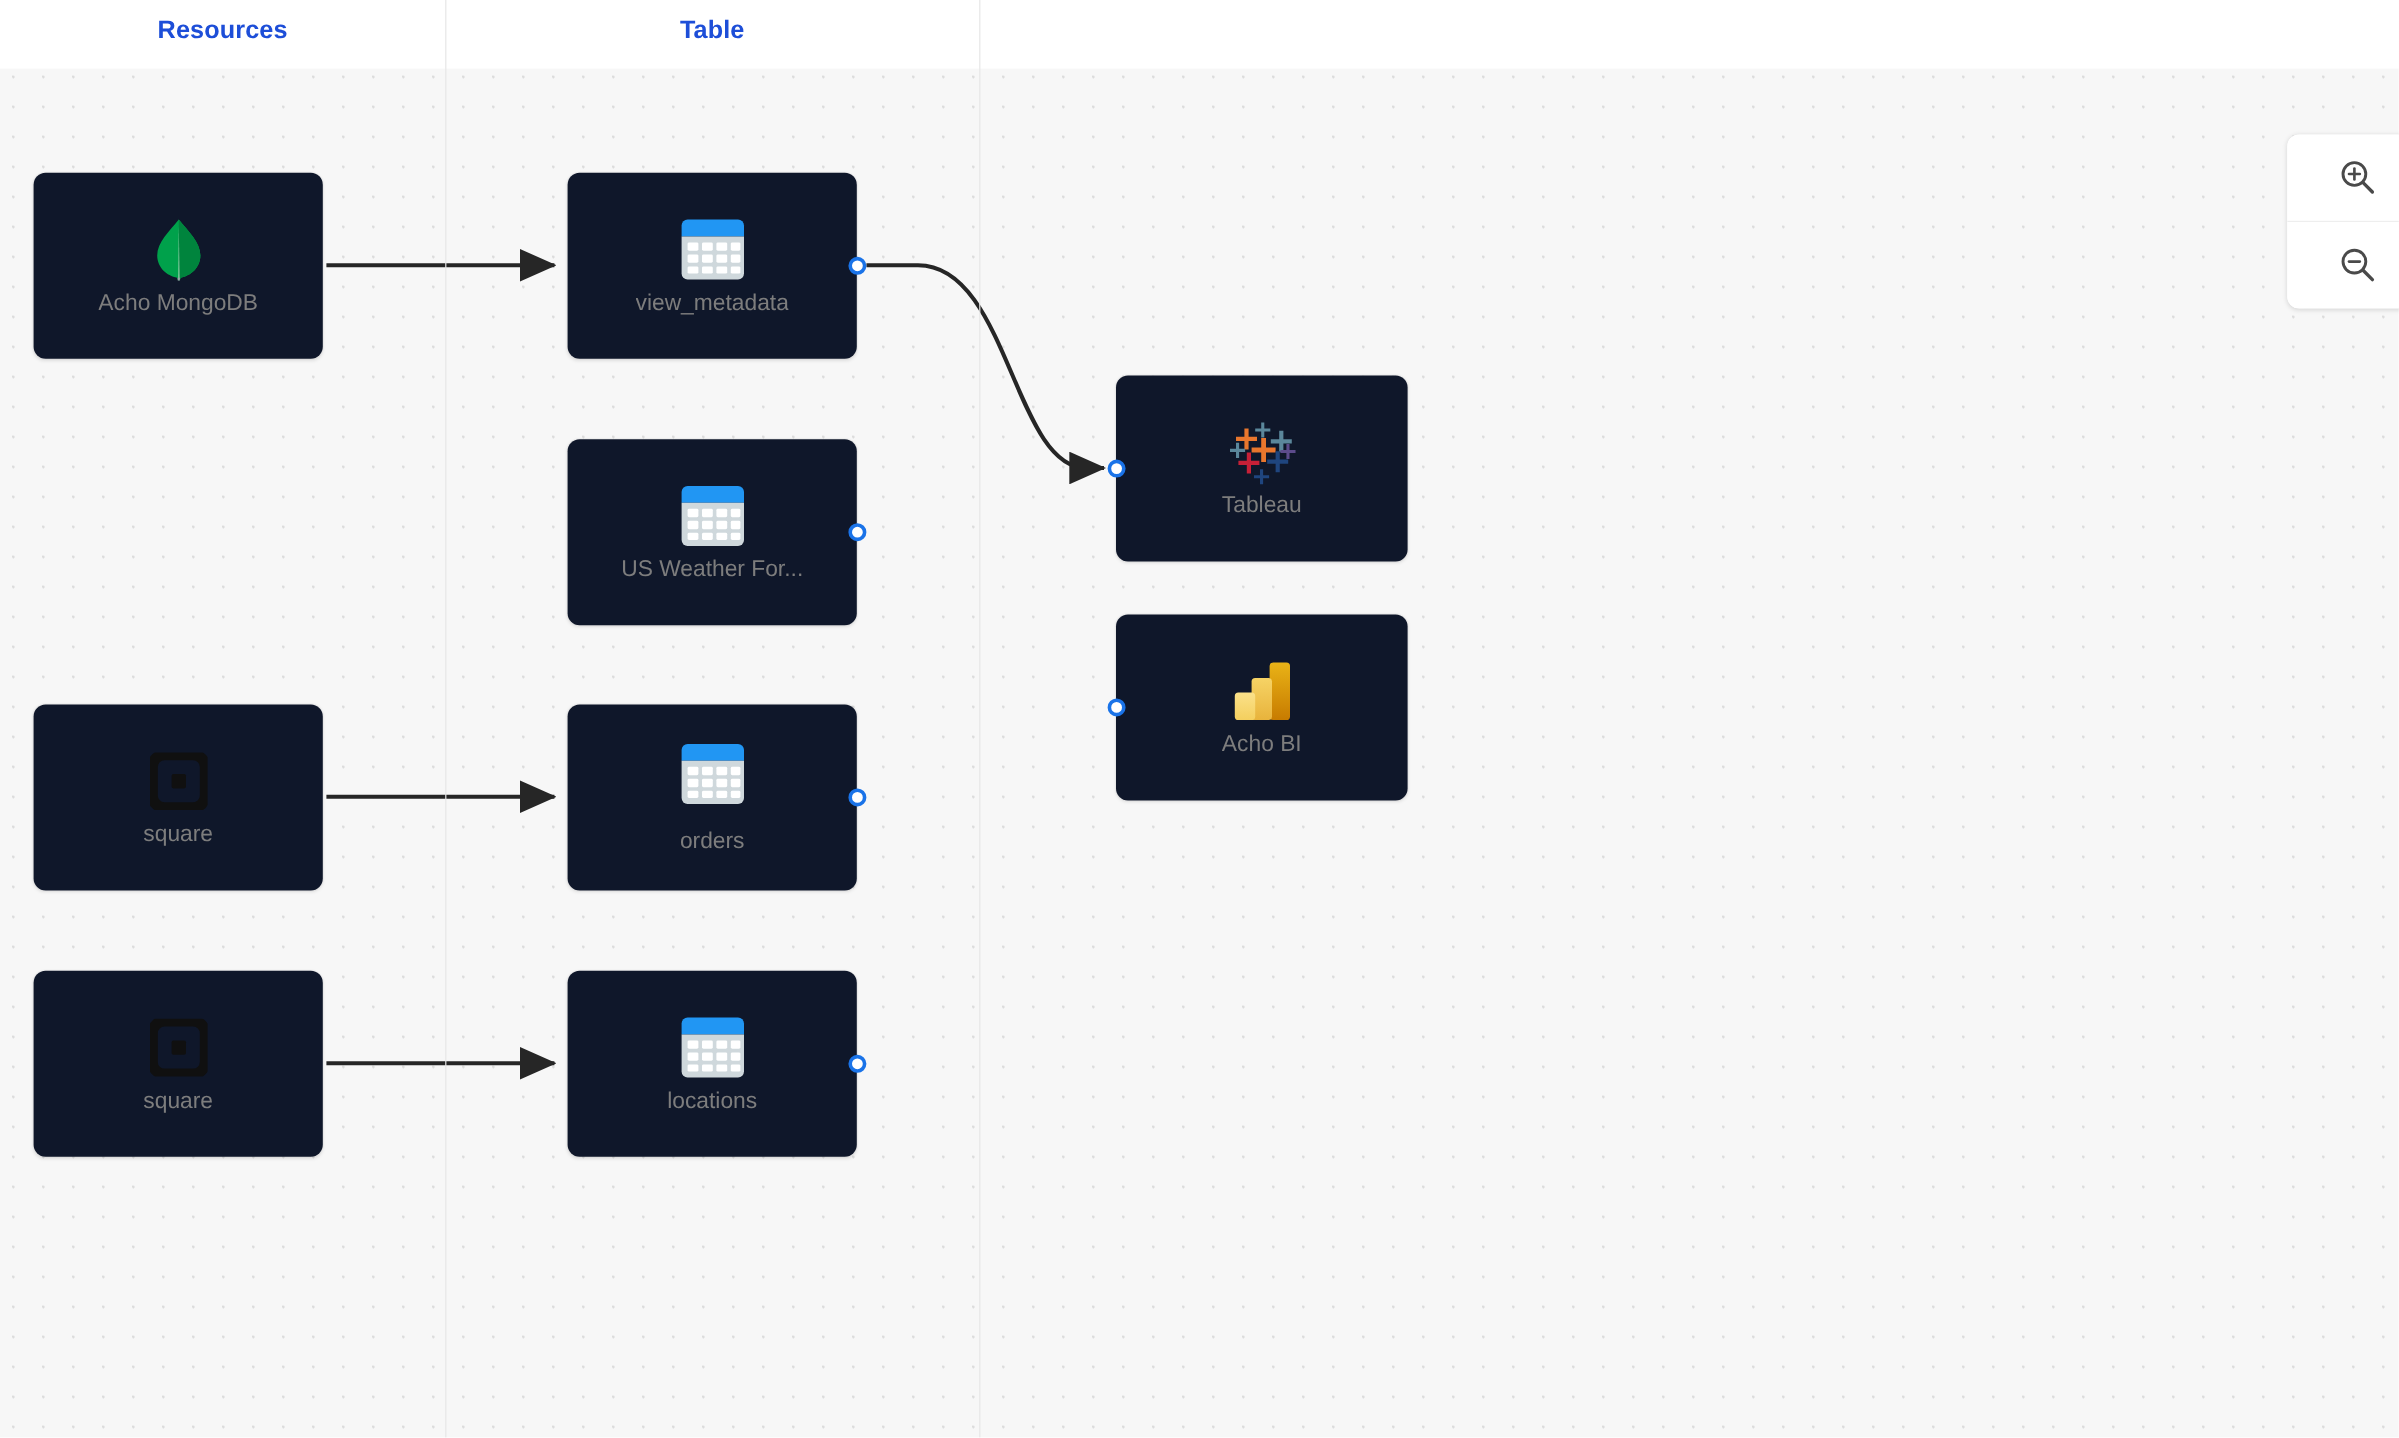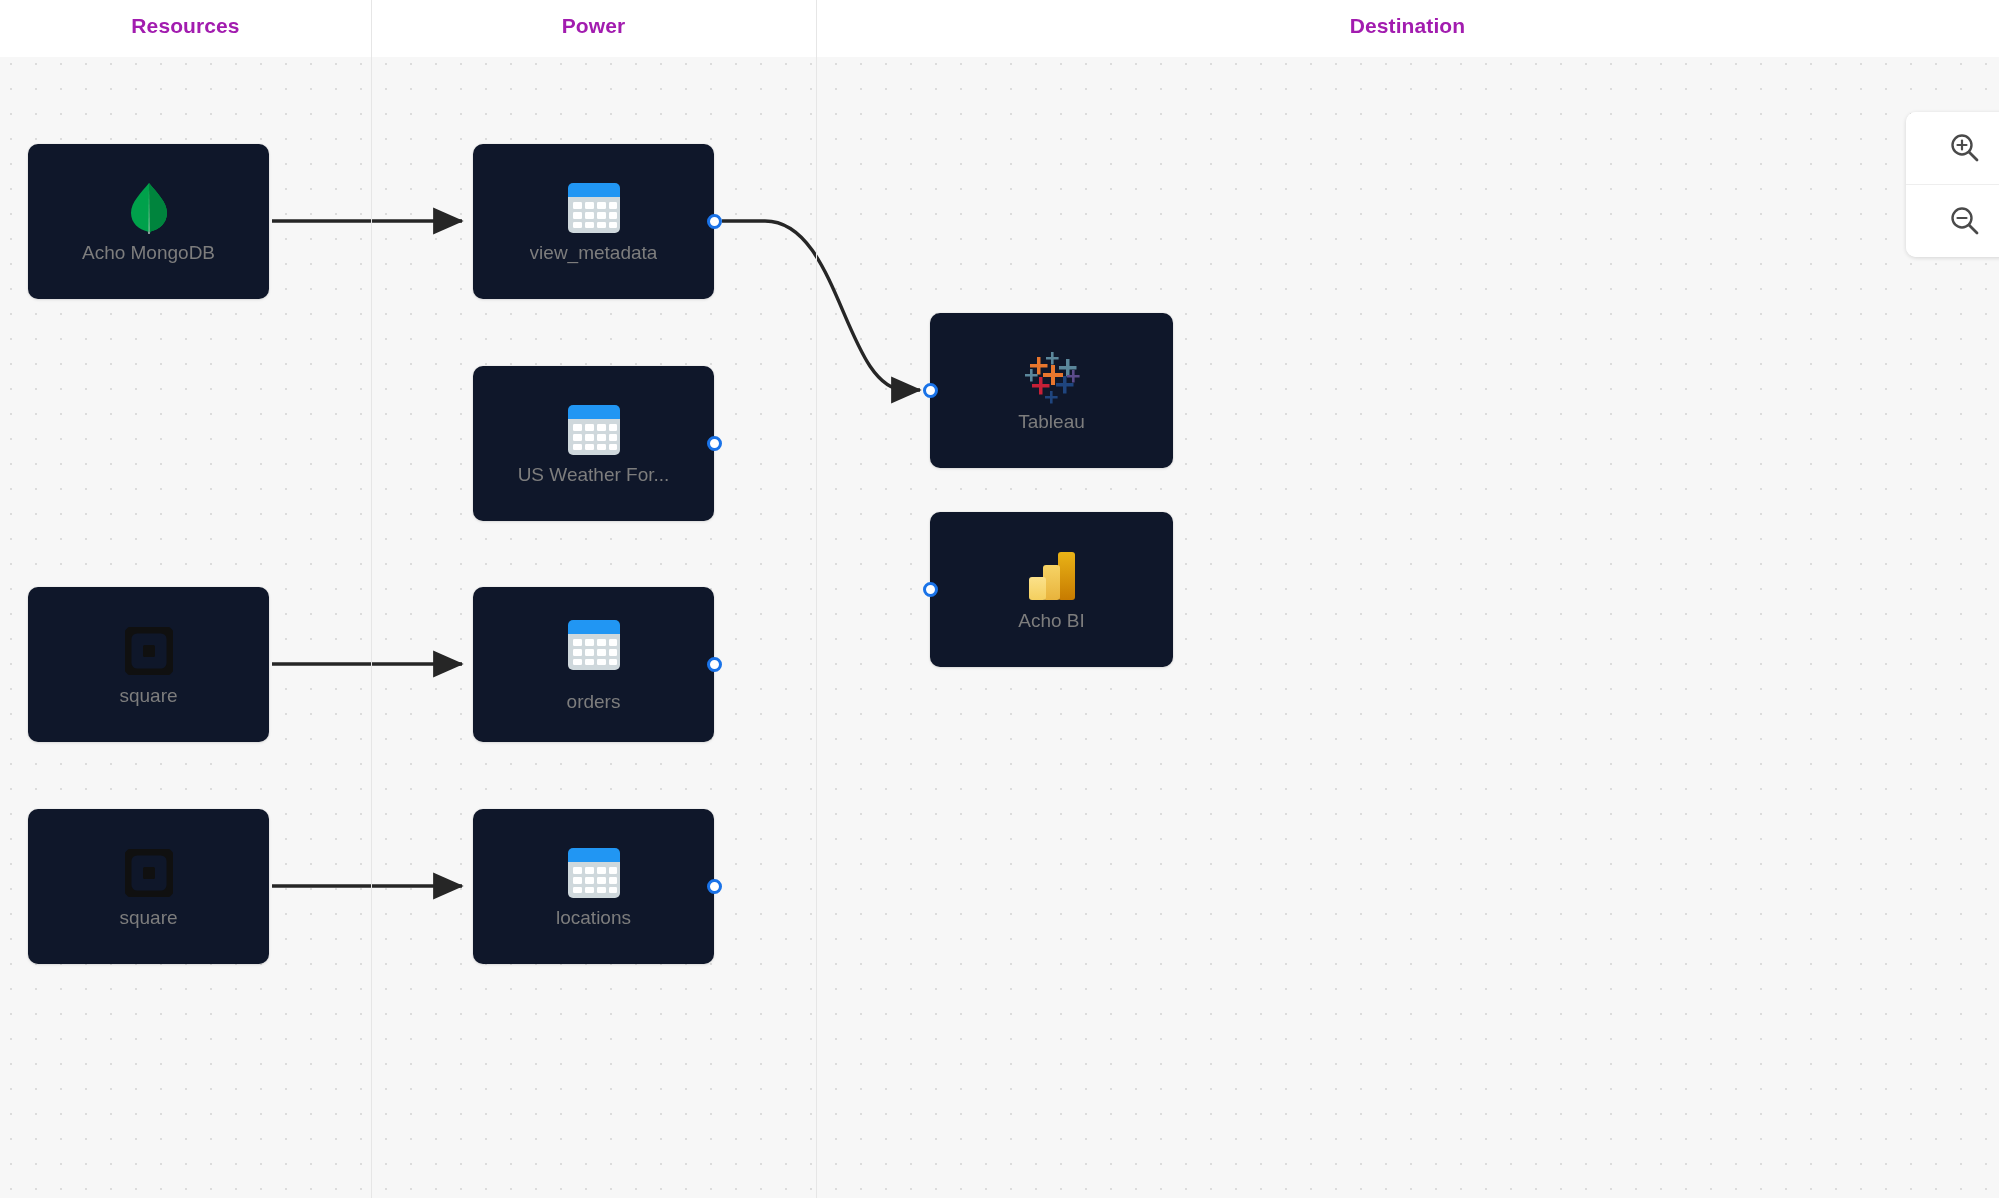--- a/index.html
+++ b/index.html
@@ -26,21 +26,21 @@
     width: 1999px;
     height: 57px;
     background: #ffffff;
     z-index: 40;
   }
   .col-title {
     position: absolute;
     top: 14px;
     font-size: 21px;
     font-weight: bold;
-    color: #a21caf;
+    color: #1d4ed8;
     text-align: center;
     letter-spacing: 0.1px;
   }
   #title-resources { left: 0px;   width: 371px; }
   #title-table     { left: 371px; width: 445px; }
   #title-dest      { left: 816px; width: 1183px; }
 
   
   .board {
     position: absolute;
@@ -161,22 +161,21 @@
 
 <div id="canvas">
 
   <div class="board"></div>
 
   <div class="col-divider" id="divider-1"></div>
   <div class="col-divider" id="divider-2"></div>
 
   <div class="header-band">
     <div class="col-title" id="title-resources">Resources</div>
-    <div class="col-title" id="title-table">Power</div>
-    <div class="col-title" id="title-dest">Destination</div>
+    <div class="col-title" id="title-table">Table</div>
   </div>
 
   <svg id="edges" viewBox="0 0 1999 1198" width="1999" height="1198">
     <defs>
       <marker id="arrowhead" markerWidth="9" markerHeight="8" refX="8.5" refY="4" orient="auto" markerUnits="strokeWidth">
         <path d="M0,0 L9,4 L0,8 z" fill="#262626"></path>
       </marker>
     </defs>
 
     <line x1="272" y1="221" x2="462" y2="221" stroke="#262626" stroke-width="3.4" marker-end="url(#arrowhead)"></line>

